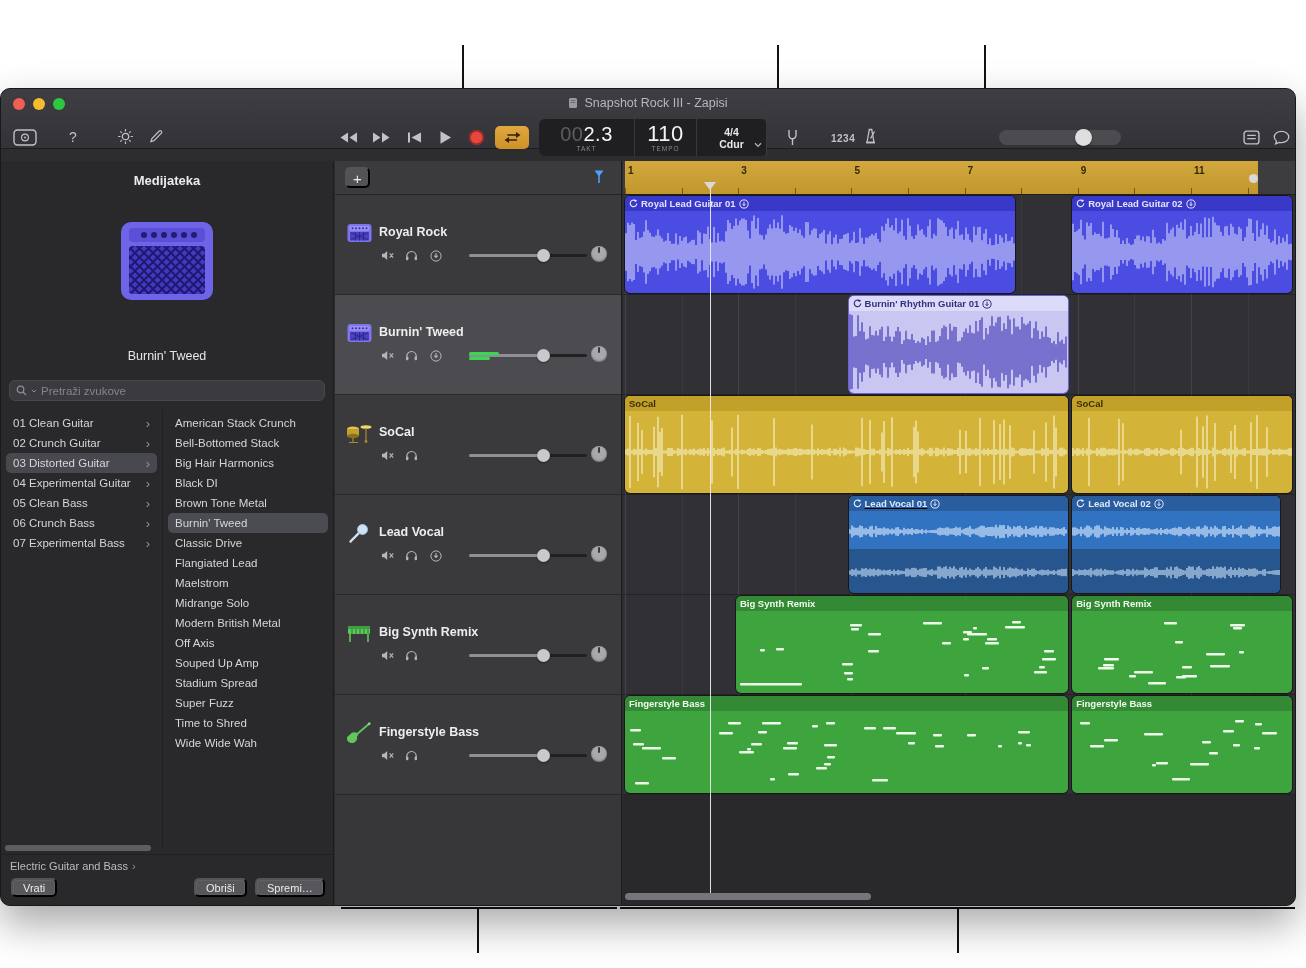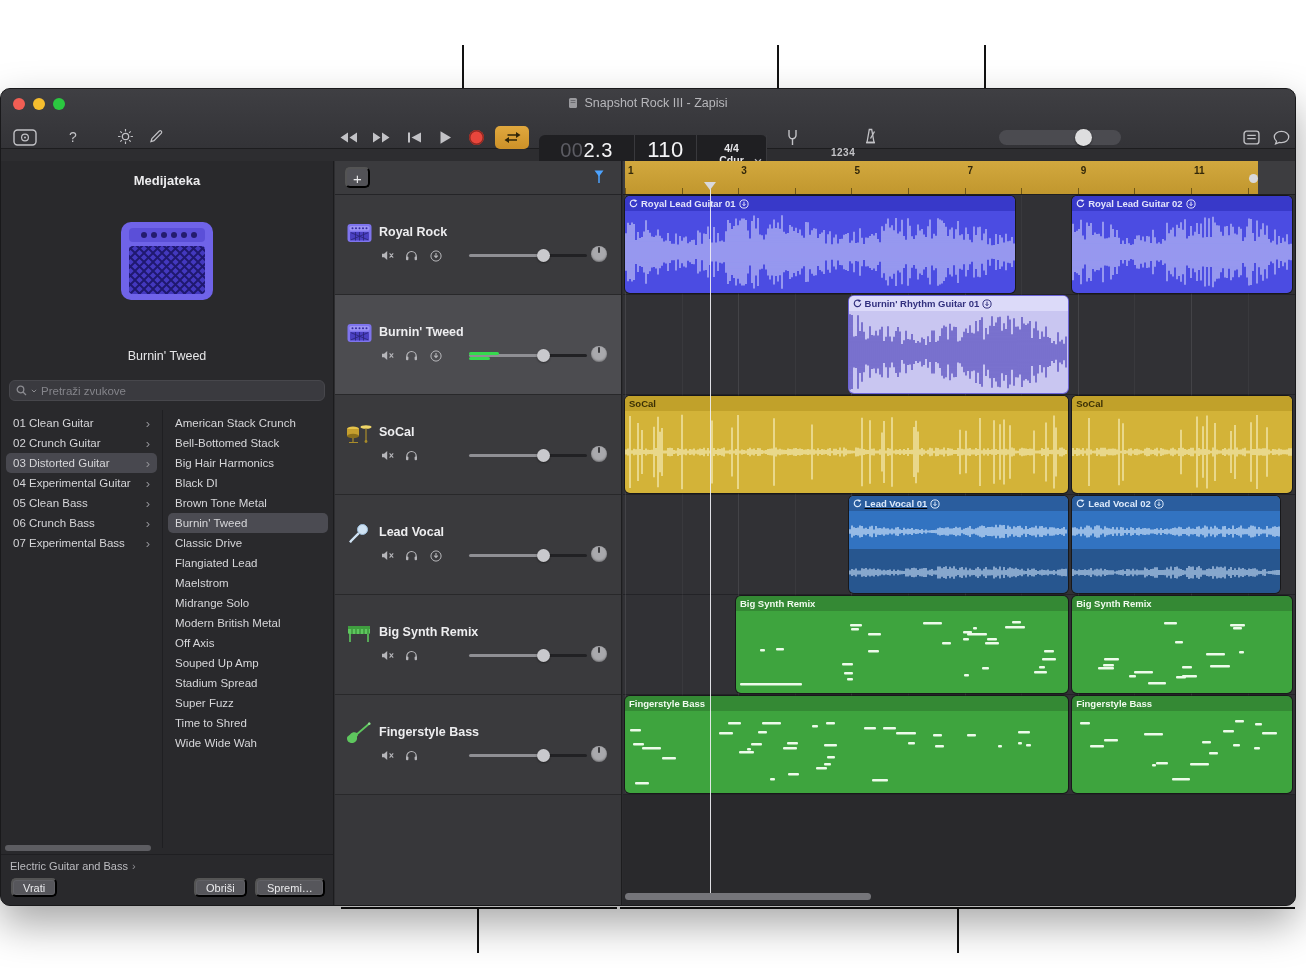--- a/index.html
+++ b/index.html
@@ -189,21 +189,21 @@
         <span class="tbtn" style="left:468px;top:15px;">
             <i class="rec"></i>
           </span>
         <span class="tbtn cycle" style="left:494px;top:11px;">
           <svg width="17" height="13" viewBox="0 0 17 13">
               <path d="M3.5 4h9M13 9H4.5" stroke="#2e2408" stroke-width="1.7" fill="none"></path>
               <path d="M12 1l4.5 3-4.5 3zM5 6 0.5 9 5 12z" fill="#2e2408"></path>
             </svg>
         </span>
 
-        <div class="lcd" style="position:absolute;left:538px;top:4px;margin-top:16px;">
+        <div class="lcd" style="position:absolute;left:538px;top:4px;">
           <div class="lcd-cell lcd-beat">
             <div class="lcd-big"><span class="dim">00</span><span>2.3</span></div>
             <div class="lcd-lbl">TAKT</div>
           </div>
           <div class="lcd-cell lcd-tempo">
             <div class="lcd-big" style="font-size:22px;">110</div>
             <div class="lcd-lbl">TEMPO</div>
           </div>
           <div class="lcd-cell lcd-sig">
             <div class="lcd-sig-line">4/4</div>
@@ -214,21 +214,21 @@
                 <path d="M1 1.2 4 4.4 7 1.2" stroke="#b4b4b8" stroke-width="1.3" fill="none"></path>
               </svg>
           </span>
         </div>
 
         <span class="tbtn" style="left:786px;top:14px;">
           <svg width="11" height="17" viewBox="0 0 11 17">
               <path d="M2 1v5.2a3.5 3.5 0 0 0 7 0V1M5.5 9.8V16" stroke="#c2c2c6" stroke-width="1.4" fill="none"></path>
             </svg>
         </span>
-        <span class="tbtn countin" style="left:830px;top:32px;">1234</span>
+        <span class="tbtn countin" style="left:830px;top:18px;">1234</span>
         <span class="tbtn" style="left:862px;top:13px;">
           <svg width="15" height="16" viewBox="0 0 15 16">
               <path d="M4 14.5 6.3 1.5h2.4L11 14.5z" fill="none" stroke="#c2c2c6" stroke-width="1.3"></path>
               <path d="M7.5 10.5 11.5 3.5" stroke="#c2c2c6" stroke-width="1.3"></path>
               <path d="M3 14.5h9" stroke="#c2c2c6" stroke-width="1.5"></path>
             </svg>
         </span>
 
         <span class="tbtn" style="left:998px;top:15px;">
           <span class="volpill">

